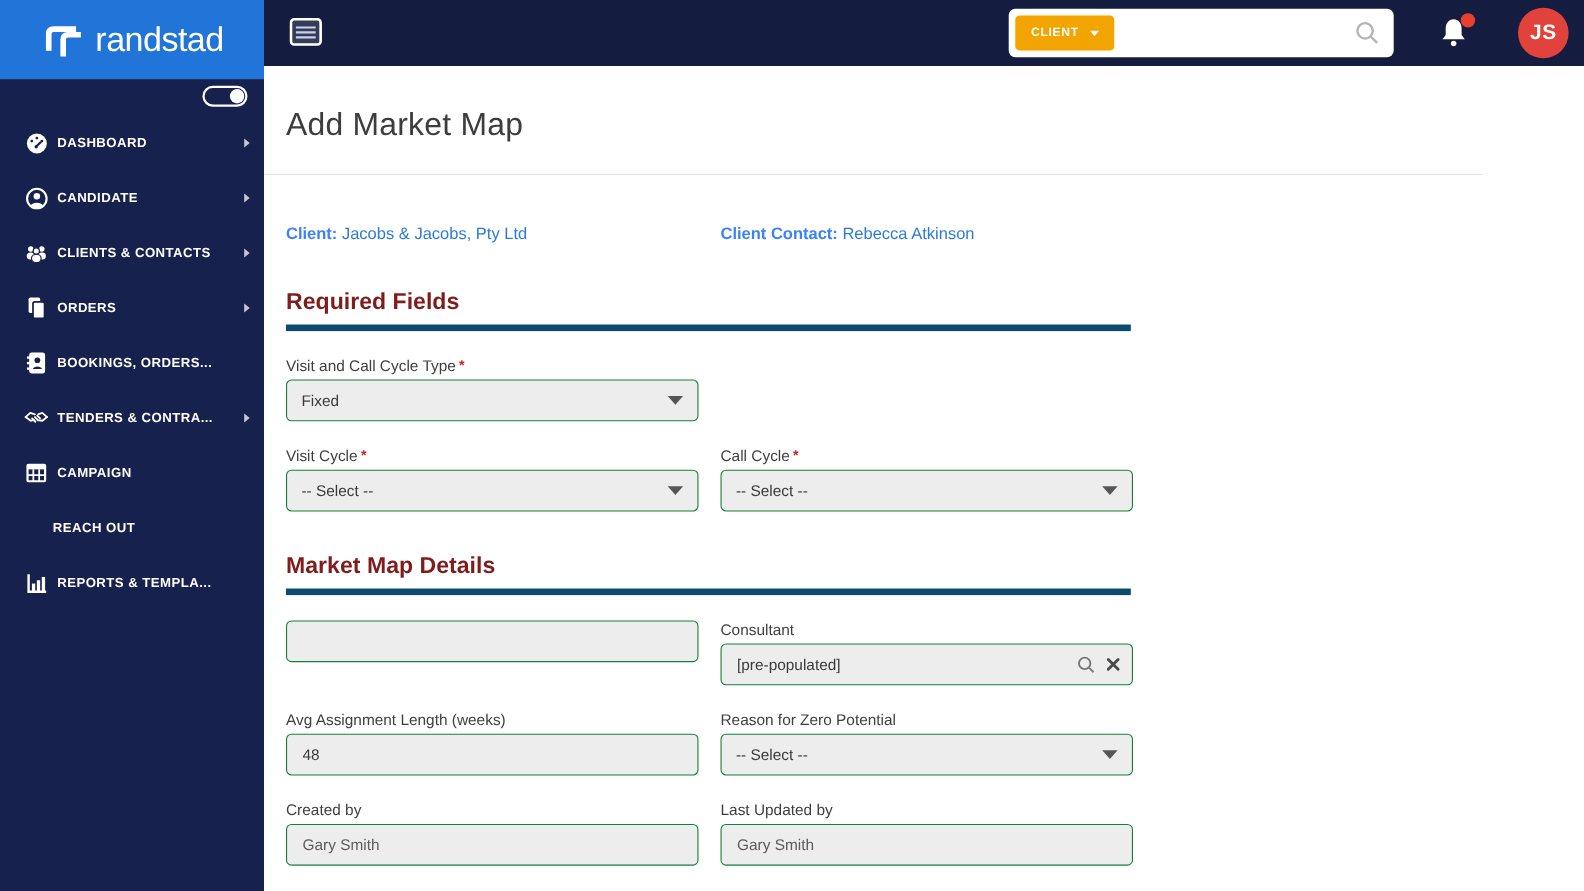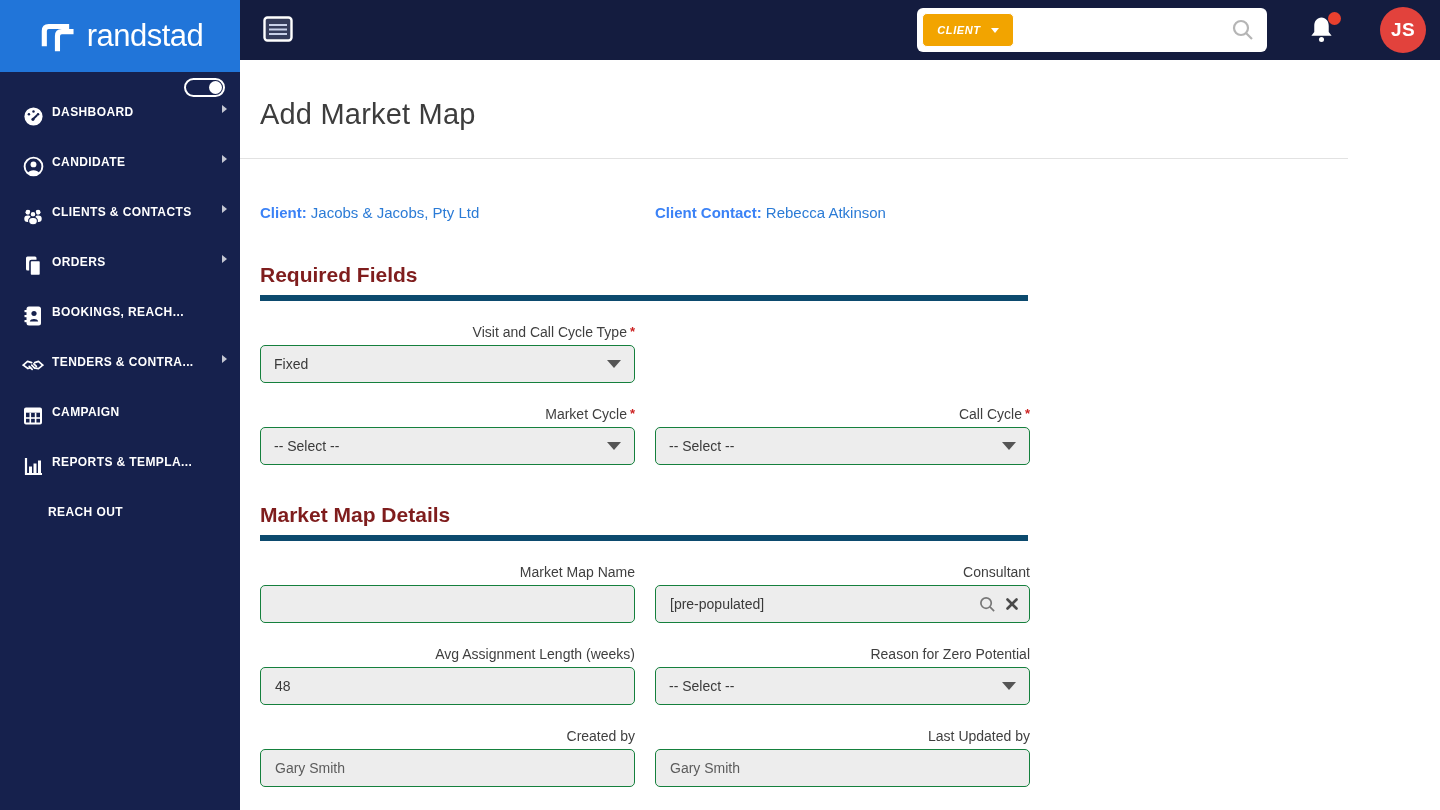--- a/index.html
+++ b/index.html
@@ -9,39 +9,39 @@
   
   .topbar { position:fixed; top:0; left:0; width:1440px; height:60px; background:#141c3f; z-index:20; }
   .logo-area { position:absolute; left:0; top:0; width:240px; height:72px; background:#2175d9;
                display:flex; align-items:center; justify-content:center; gap:12px; cursor:pointer; }
   .logo-text { color:#fff; font-size:31px; letter-spacing:-0.5px; }
   .note-btn { position:absolute; left:263px; top:16px; width:32px; height:28px; cursor:pointer; }
   .searchbar { position:absolute; left:917px; top:8px; width:350px; height:44px; background:#fff;
                border-radius:6px; display:flex; align-items:center; padding:0 12px 0 5px; }
   .client-btn { width:92px; height:34px; background:#f2a400; border:1px solid #fff; border-radius:5px;
                 color:#fff; font-weight:bold; font-size:11px; letter-spacing:0.6px;
-                display:flex; align-items:center; justify-content:center; gap:10px; cursor:pointer; flex:none;font-style:italic; }
+                display:flex; align-items:center; justify-content:center; gap:10px; cursor:pointer; flex:none; }
   .caret-sm { width:0; height:0; border-left:4px solid transparent; border-right:4px solid transparent;
               border-top:5px solid #fff; }
   .search-input { flex:1; border:none; outline:none; background:transparent; font-size:14px;
                   color:#333; padding:0 10px; font-family:inherit; min-width:0; }
   .search-icon { flex:none; cursor:pointer; display:flex; }
   .bell-wrap { position:absolute; left:1308px; top:14px; width:30px; height:32px; cursor:pointer; }
   .bell-dot { position:absolute; right:-3px; top:-2px; width:13px; height:13px; border-radius:50%;
               background:#e8402e; }
   .avatar { position:absolute; left:1380px; top:7px; width:46px; height:46px; border-radius:50%;
             background:#e2423c; color:#fff; font-weight:bold; font-size:19px; letter-spacing:0.5px;
             display:flex; align-items:center; justify-content:center; cursor:pointer; }
 
   
   .sidebar { position:fixed; left:0; top:60px; width:240px; height:750px; background:#16214d; z-index:10; }
   .toggle-row { display:flex; justify-content:flex-end; padding:18px 15px 8px 0; }
   .toggle { width:41px; height:19px; border:2px solid #fff; border-radius:10px; position:relative; cursor:pointer; }
   .toggle-knob { position:absolute; right:1px; top:1px; width:13px; height:13px; background:#fff; border-radius:50%; }
-  .nav-item { height:50px; display:flex; align-items:flex-start; padding:0 13px 0 22px; cursor:pointer; }
+  .nav-item { height:50px; display:flex; align-items:center; padding:0 13px 0 22px; cursor:pointer; }
   .nav-icon { width:22px; height:22px; margin-right:8px; flex:none; display:flex; align-items:center; justify-content:center; }
   .nav-label { color:#fff; font-size:12px; font-weight:bold; letter-spacing:0.4px; white-space:nowrap; }
   .nav-chevron { margin-left:auto; width:0; height:0; border-top:4px solid transparent;
                  border-bottom:4px solid transparent; border-left:5px solid rgba(255,255,255,0.75); }
   .nav-item.no-icon { padding-left:48px; }
 
   
   .main { position:fixed; left:240px; top:60px; width:1108px; height:750px; background:#fff; overflow:hidden; }
   .title-wrap { padding:38px 20px 0 20px; }
   .page-title { font-size:29px; font-weight:400; color:#3d3d3d; letter-spacing:0.2px; }
@@ -51,21 +51,21 @@
   .client-row { display:grid; grid-template-columns:375px auto; column-gap:20px; margin-top:45px; font-size:15px; }
   .kv-label { font-weight:bold; color:#3b82f6; }
   .link { color:#2b7bd6; text-decoration:none; cursor:pointer; }
 
   .section-heading { margin-top:38px; width:768px; border-bottom:6px solid #0c4a6e; padding-bottom:8px;
                      font-size:21px; font-weight:bold; color:#7f1d1d; }
   .section-heading.first { margin-top:42px; }
   .section-heading.last { margin-top:28px; }
 
   .row { display:grid; grid-template-columns:375px 375px; column-gap:20px; margin-top:23px; }
-  .field-label { font-size:14px; color:#3f3f3f; margin-bottom:5px;text-align:right; }
+  .field-label { font-size:14px; color:#3f3f3f; margin-bottom:5px; }
   .req { color:#cc2222; font-size:13px; vertical-align:top; margin-left:3px; font-weight:bold; }
   .select, .input { height:38px; background:#ededed; border:1px solid #15803d; border-radius:5px; }
   .select { display:flex; align-items:center; padding:0 13px; font-size:14px; color:#3a3a3a; cursor:pointer; }
   .select .caret { margin-left:auto; width:0; height:0; border-left:7px solid transparent;
                    border-right:7px solid transparent; border-top:8px solid #555; }
   input.input { width:100%; padding:0 14px; font-size:14px; color:#3a3a3a; outline:none; font-family:inherit; }
   input.input.gray { color:#5c5c5c; }
   .lookup-wrap { position:relative; }
   .lookup-wrap input { padding-right:66px; }
   .field-icons { position:absolute; right:12px; top:0; height:38px; display:flex; align-items:center; gap:10px; }
@@ -185,21 +185,21 @@
     <span class="nav-icon">
       <svg width="20" height="22" viewBox="0 0 20 22">
         <rect x="3.5" y="1.5" width="14.5" height="19" rx="2.5" fill="#fff"></rect>
         <rect x="1.5" y="5" width="3" height="2.2" fill="#fff"></rect>
         <rect x="1.5" y="10" width="3" height="2.2" fill="#fff"></rect>
         <rect x="1.5" y="15" width="3" height="2.2" fill="#fff"></rect>
         <circle cx="11" cy="8.5" r="2.6" fill="#16214d"></circle>
         <path d="M6.8 16.5 C7.6 13.3 14.4 13.3 15.2 16.5 Z" fill="#16214d"></path>
       </svg>
     </span>
-    <span class="nav-label">BOOKINGS, REACH...</span>
+    <span class="nav-label">BOOKINGS, ORDERS...</span>
   </div>
 
   <div class="nav-item">
     <span class="nav-icon">
       <svg width="26" height="20" viewBox="0 0 26 20">
         <g stroke="#fff" stroke-width="2" fill="none" stroke-linecap="round" stroke-linejoin="round">
           <path d="M1.5 9 L6.5 4.5 L11.5 6"></path>
           <path d="M24.5 9 L19.5 4.5 L15 6"></path>
           <path d="M1.5 9 L7 13 L10 12"></path>
           <path d="M24.5 9 L19.5 13 L16 12.5"></path>
@@ -219,35 +219,35 @@
         <rect x="2" y="2.5" width="16" height="15" rx="1" stroke="#fff" stroke-width="2" fill="none"></rect>
         <rect x="2" y="2.5" width="16" height="4.2" fill="#fff"></rect>
         <line x1="7.3" y1="6.7" x2="7.3" y2="17.5" stroke="#fff" stroke-width="1.6"></line>
         <line x1="12.6" y1="6.7" x2="12.6" y2="17.5" stroke="#fff" stroke-width="1.6"></line>
         <line x1="2" y1="12" x2="18" y2="12" stroke="#fff" stroke-width="1.6"></line>
       </svg>
     </span>
     <span class="nav-label">CAMPAIGN</span>
   </div>
 
+  <div class="nav-item no-icon">
+    <span class="nav-label">REACH OUT</span>
+  </div>
+
   <div class="nav-item">
     <span class="nav-icon">
       <svg width="21" height="21" viewBox="0 0 21 21">
         <path d="M3 2 V18 H19" stroke="#fff" stroke-width="2.2" fill="none"></path>
         <rect x="6" y="10.5" width="3" height="7.5" fill="#fff"></rect>
         <rect x="10.5" y="7.5" width="3" height="10.5" fill="#fff"></rect>
         <rect x="15" y="4.5" width="3" height="13.5" fill="#fff"></rect>
       </svg>
     </span>
     <span class="nav-label">REPORTS &amp; TEMPLA...</span>
   </div>
-
-  <div class="nav-item no-icon">
-    <span class="nav-label">REACH OUT</span>
-  </div>
 </div>
 
 <div class="main">
   <div class="title-wrap">
     <h1 class="page-title">Add Market Map</h1>
   </div>
   <div class="main-divider"></div>
 
   <div class="content">
     <div class="client-row">
@@ -272,21 +272,21 @@
           <span>Fixed</span>
           <span class="caret"></span>
         </div>
       </div>
       <div></div>
     </div>
 
     <div class="row">
       <div>
         <div class="field-label">
-          <span>Market Cycle</span><span class="req">*</span>
+          <span>Visit Cycle</span><span class="req">*</span>
         </div>
         <div class="select">
           <span>-- Select --</span>
           <span class="caret"></span>
         </div>
       </div>
       <div>
         <div class="field-label">
           <span>Call Cycle</span><span class="req">*</span>
         </div>
@@ -294,21 +294,20 @@
           <span>-- Select --</span>
           <span class="caret"></span>
         </div>
       </div>
     </div>
 
     <div class="section-heading">Market Map Details</div>
 
     <div class="row">
       <div>
-        <div class="field-label">Market Map Name</div>
         <input class="input" value="" style="">
       </div>
       <div>
         <div class="field-label">Consultant</div>
         <div class="lookup-wrap">
           <input class="input" value="[pre-populated]" style="">
           <div class="field-icons">
             <span>
               <svg width="17" height="17" viewBox="0 0 18 18">
                 <circle cx="7.5" cy="7.5" r="5.5" stroke="#777" stroke-width="1.8" fill="none"></circle>

